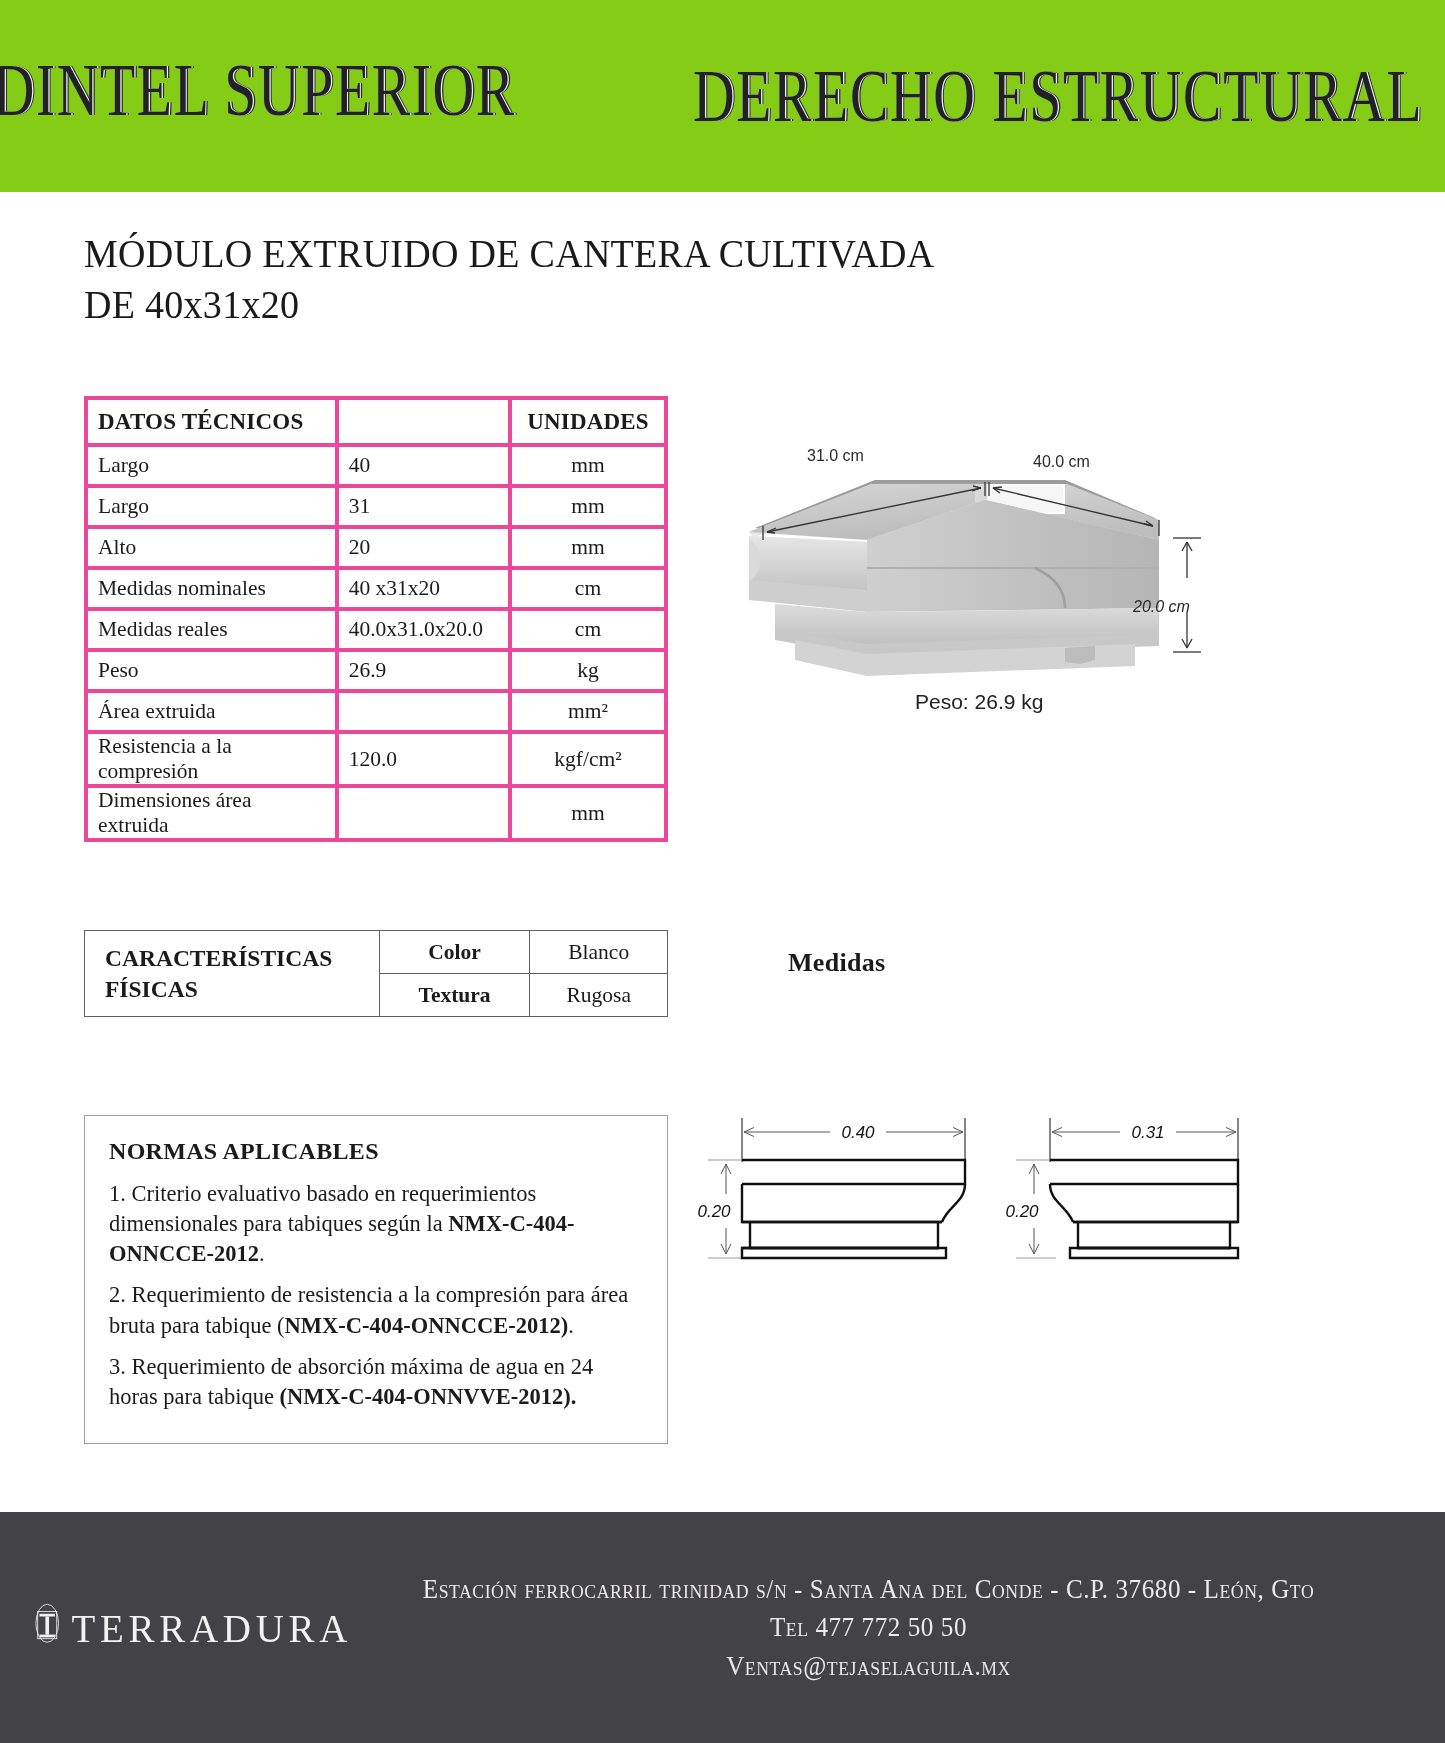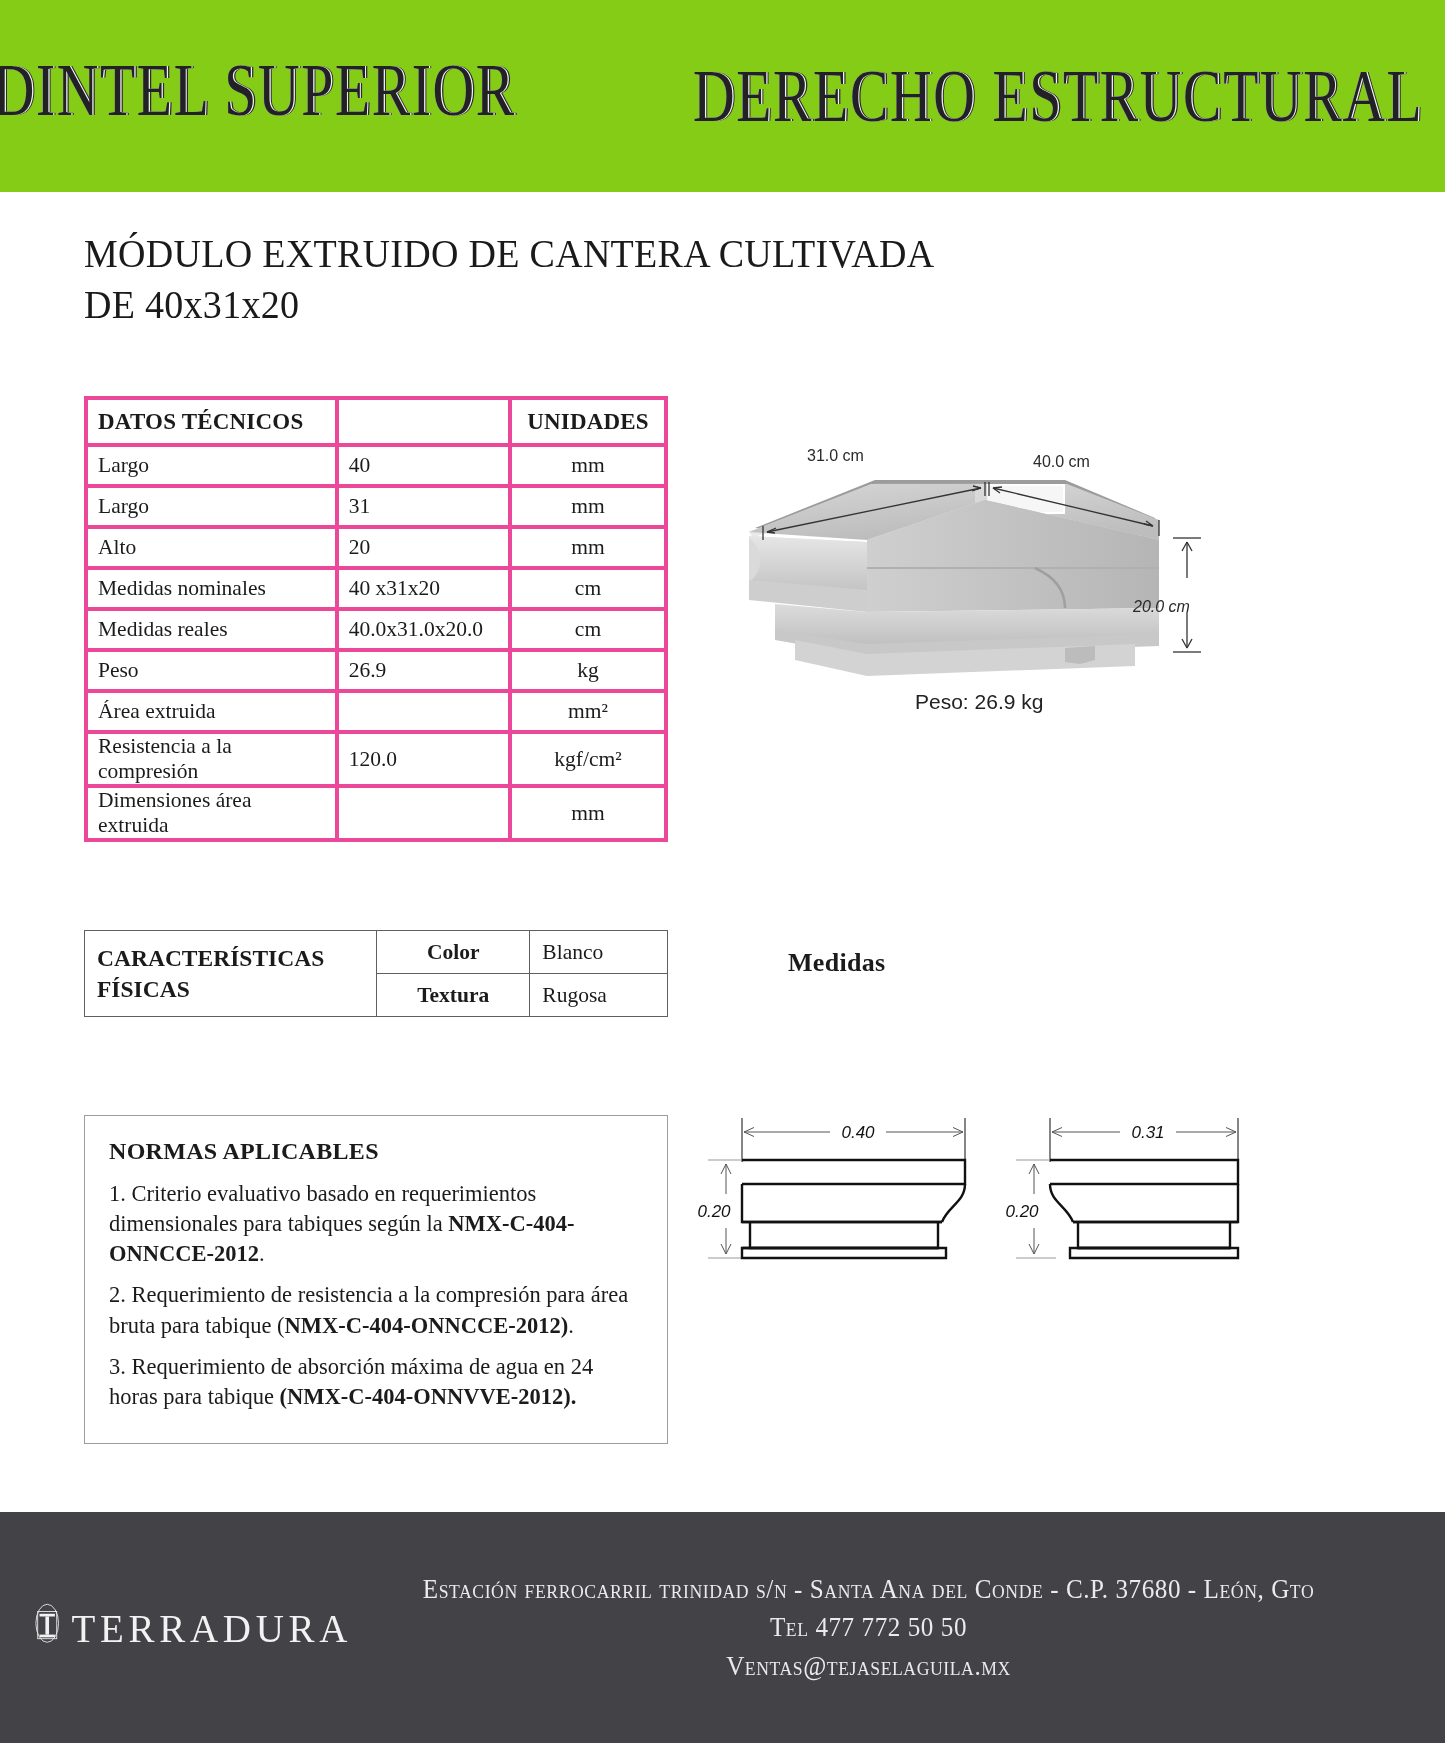--- a/index.html
+++ b/index.html
@@ -72,29 +72,29 @@
 
   
   .char-table{
     position:absolute;left:84px;top:930px;
     width:584px;
     border-collapse:collapse;
     font-size:21.5px;
   }
   .char-table td{
     border:1px solid #5f5f63;
-    height:42px;padding:0 12px;
+    height:42px;padding:0 20px;
     vertical-align:middle;
   }
   .char-table td.c-head{
     width:288px;font-weight:bold;font-size:23.5px;
     line-height:1.28;text-align:left;vertical-align:middle;
   }
   .char-table td.c-key{width:158px;text-align:center;font-weight:bold;}
-  .char-table td.c-val{width:138px;text-align:left;}
+  .char-table td.c-val{width:138px;text-align:center;}
 
   
   .normas-box{
     position:absolute;left:84px;top:1115px;
     width:584px;min-height:270px;
     border:1px solid #9d9da1;
     background:#ffffff;
     padding:22px 22px 20px 24px;
     box-sizing:border-box;
   }

